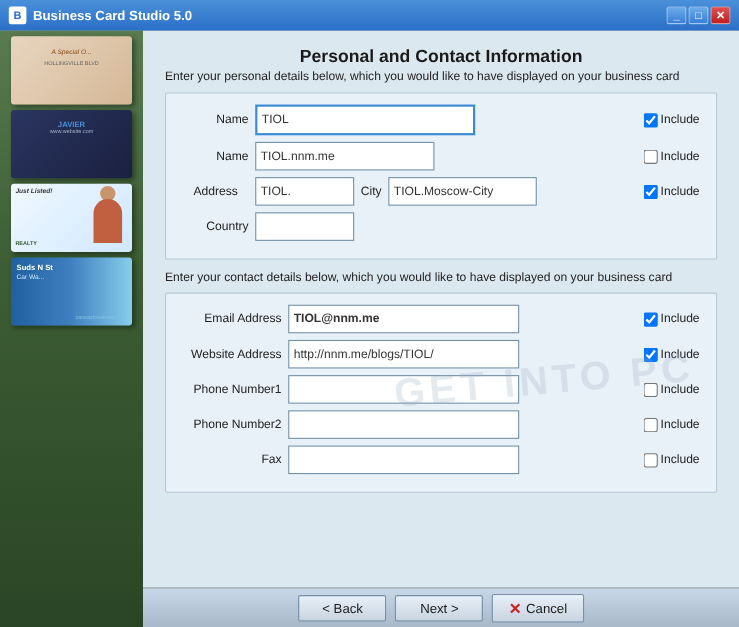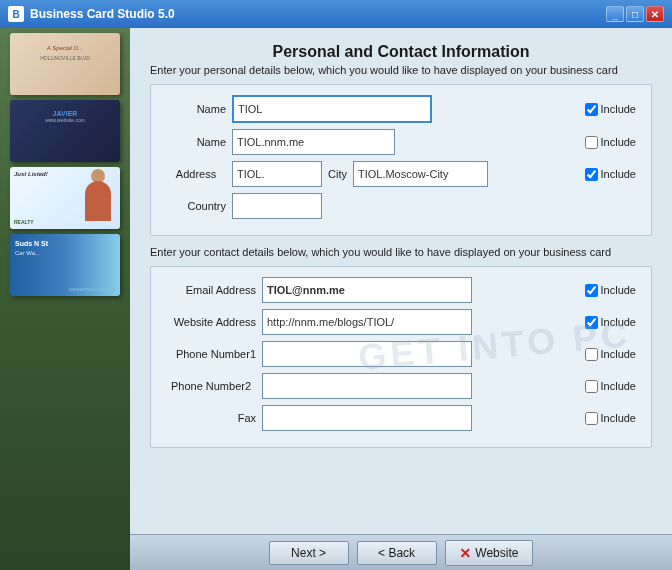--- a/index.html
+++ b/index.html
@@ -390,21 +390,21 @@
         <div class="form-row">
           <span class="form-label" style="width:90px;">Phone Number1</span>
           <input class="form-input" style="width: 210px;" type="text" value="">
           <div class="include-check">
             <input type="checkbox" style="">
             <span>Include</span>
           </div>
         </div>
 
         <div class="form-row">
-          <span class="form-label" style="width:90px;text-align:center;">Phone Number2</span>
+          <span class="form-label" style="width:90px;">Phone Number2</span>
           <input class="form-input" style="width: 210px;" type="text" value="">
           <div class="include-check">
             <input type="checkbox" style="">
             <span>Include</span>
           </div>
         </div>
 
         <div class="form-row">
           <span class="form-label" style="width:90px;">Fax</span>
           <input class="form-input" style="width: 210px;" type="text" value="">
@@ -412,21 +412,21 @@
             <input type="checkbox" style="">
             <span>Include</span>
           </div>
         </div>
 
         <div class="watermark">GET INTO PC</div>
       </div>
     </div>
 
     <div class="bottom-bar">
+      <button class="nav-btn">&lt; Back</button>
       <button class="nav-btn">Next &gt;</button>
-      <button class="nav-btn">&lt; Back</button>
       <button class="cancel-btn">
         <span class="cancel-x">✕</span>
-        <span>Website</span>
+        <span>Cancel</span>
       </button>
     </div>
   </div>
 </div>
 
 </body></html>

